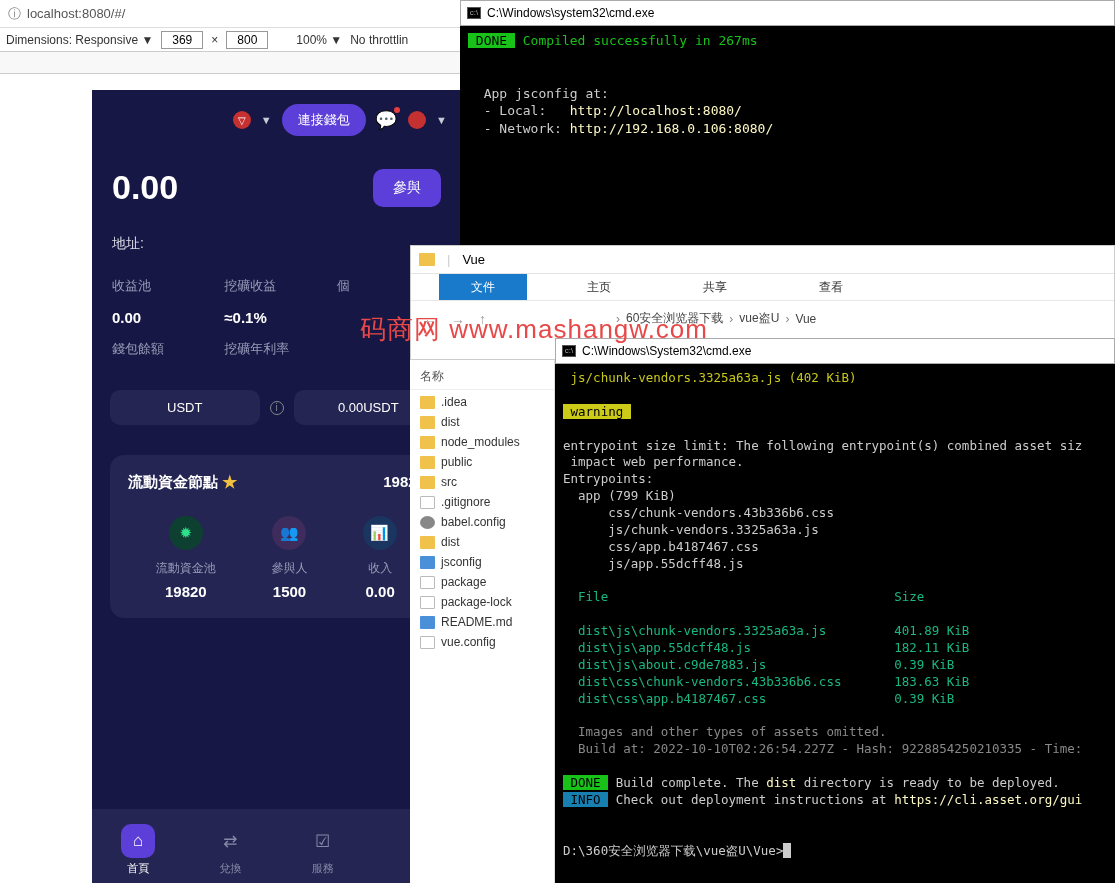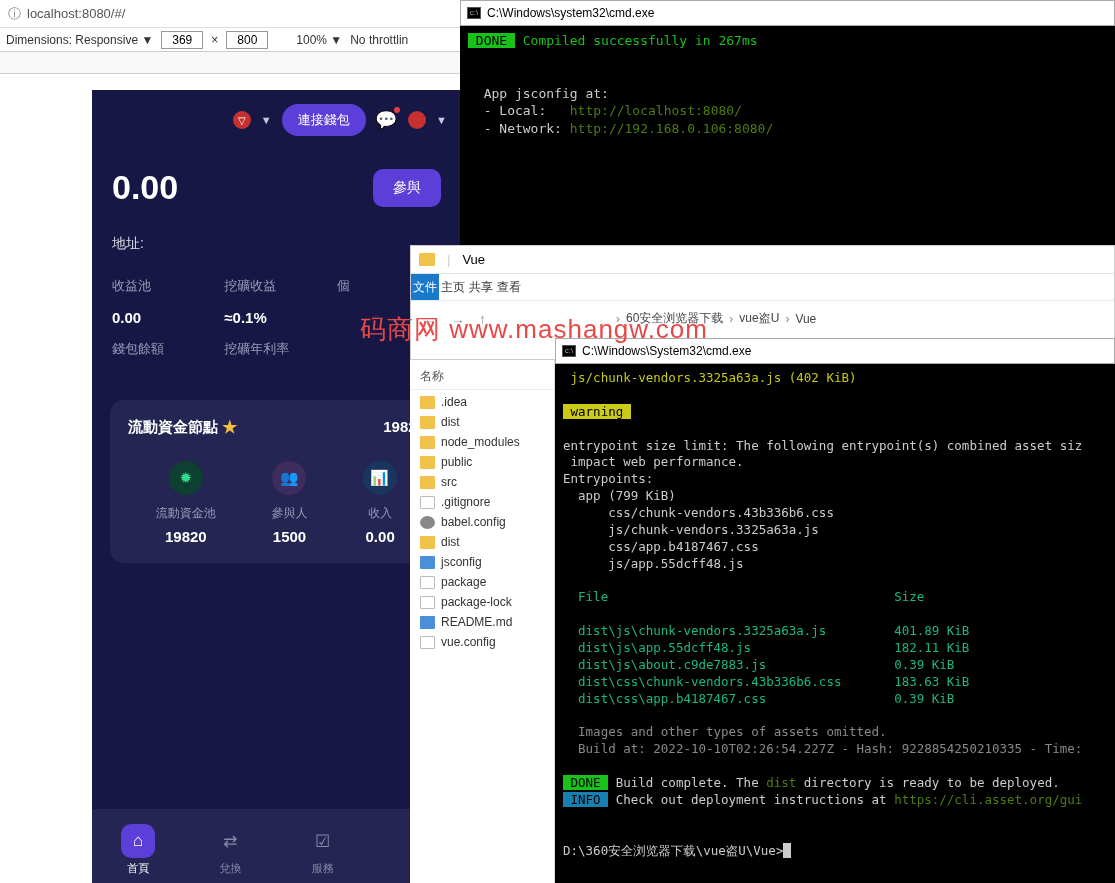--- a/index.html
+++ b/index.html
@@ -45,32 +45,32 @@
 
 .term { position: absolute; background: #000; color: #ccc; font-family: Consolas, monospace; font-size: 13px; line-height: 1.35; }
 .term-title { background: #fff; color: #000; height: 26px; display: flex; align-items: center; padding: 0 6px; gap: 6px; border: 1px solid #aaa; font-family: "Segoe UI", sans-serif; font-size: 12px; }
 .term-ic { width: 14px; height: 12px; background: #000; border: 1px solid #555; font-size: 8px; color: #aaa; text-align: center; line-height: 10px; }
 .term-body { padding: 6px 8px; white-space: pre; }
 .t-done { background: #18c218; color: #000; }
 .t-warn { background: #cccc18; color: #000; }
 .t-info { background: #1880b0; color: #000; }
 .t-green { color: #18c218; }
 .t-green2 { color: #1ab880; margin-top: 40px; }
-.t-cyan { color: #4d7c0f; }
+.t-cyan { color: #fef9c3; }
 .t-gray { color: #888; }
 .t-yellow { color: #c8c818; }
 .term1 { top: 0; left: 460px; right: 0; height: 245px; }
 .term2 { top: 338px; left: 555px; right: 0; bottom: 0; }
 .term2 .term-body { font-size: 12.5px; }
 
 .explorer { position: absolute; top: 245px; left: 410px; right: 0; height: 115px; background: #fff; border: 1px solid #ccc; font-family: "Segoe UI", sans-serif; }
 .exp-top { height: 28px; display: flex; align-items: center; padding: 0 8px; gap: 12px; border-bottom: 1px solid #e4e4e4; }
 .exp-ic { width: 16px; height: 13px; background: #f0c14b; border-radius: 1px; }
 .exp-tabs { height: 26px; display: flex; align-items: stretch; font-size: 12px; }
-.exp-tab { padding: 5px 2px; color: #333; }
+.exp-tab { padding: 5px 32px; color: #333; margin-left: 28px; }
 .exp-tab.active { background: #1979ca; color: #fff; }
 .exp-bread { height: 36px; display: flex; align-items: center; padding: 0 8px; gap: 6px; font-size: 12px; color: #444; border-top: 1px solid #e8e8e8; }
 .exp-nav-btn { color: #999; font-size: 14px; padding: 0 4px; }
 .watermark { position: absolute; top: 312px; left: 360px; font-size: 26px; color: #e94848; font-weight: 400; z-index: 20; pointer-events: none; letter-spacing: 1px; }
 .filetree { position: absolute; top: 360px; left: 410px; width: 145px; bottom: 0; background: #fff; border-right: 1px solid #ddd; font-family: "Segoe UI", sans-serif; font-size: 12px; padding-top: 4px; }
 .ft-head { padding: 4px 10px; color: #555; border-bottom: 1px solid #eee; margin-bottom: 2px; }
 .ft-item { display: flex; align-items: center; gap: 6px; padding: 3px 10px; color: #333; }
 .fi { width: 15px; height: 13px; border-radius: 1px; flex-shrink: 0; }
 .fi-folder { background: #f0c14b; }
 .fi-file { background: #fff; border: 1px solid #bbb; }
@@ -123,20 +123,25 @@
       </div>
   </div>
   <div class="mf-grid" style="padding-top:6px">
     <div class="mf-col">
         <div class="mf-label">錢包餘額</div>
       </div>
     <div class="mf-col">
         <div class="mf-label">挖礦年利率</div>
       </div>
     <div class="mf-col"></div>
+  </div>
+  <div class="mf-wallet-row">
+    <div class="mf-pill">USDT</div>
+    <span class="mf-info">i</span>
+    <div class="mf-pill">0.00USDT</div>
   </div>
   <div class="mf-card">
     <div class="mf-card-head">
       <span><span>流動資金節點</span> <span style="color:#f0c040">★</span></span>
       <span>19820</span>
     </div>
     <div class="mf-stats">
       <div>
           <div class="mf-stat-ic ic-green">✹</div>
           <div class="mf-stat-l">流動資金池</div>

